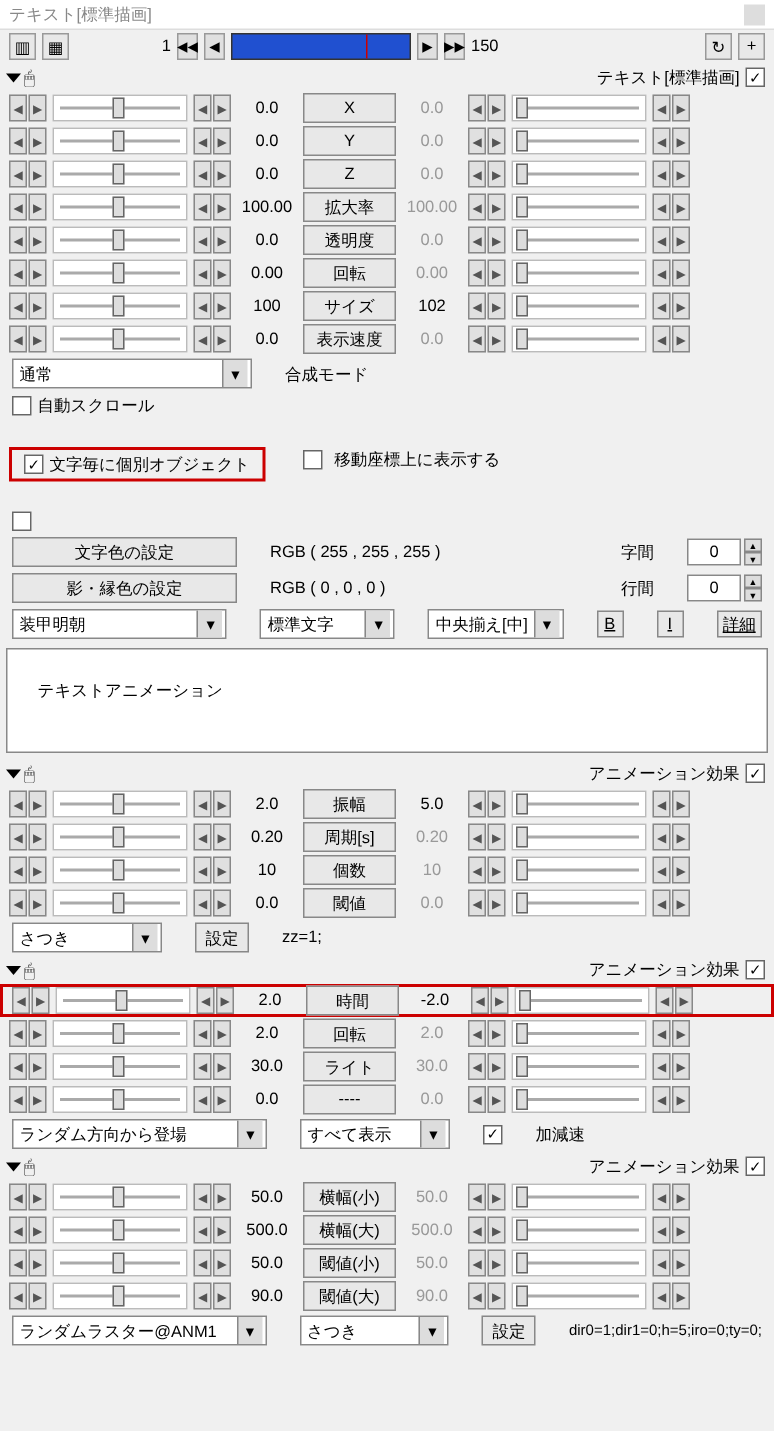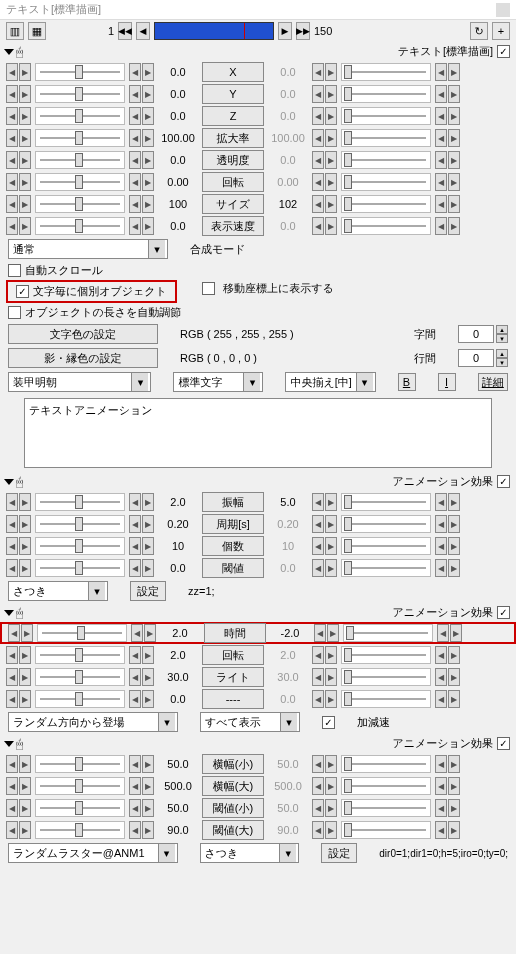--- a/index.html
+++ b/index.html
@@ -26,21 +26,21 @@
 .slider .thumb{position:absolute;width:8px;height:14px;background:#ddd;border:1px solid #666;left:44%}
 .slider.r .thumb{left:2px}
 .val{width:40px;text-align:center;color:#000}
 .val.inactive{color:#999}
 .btn{min-width:62px;height:20px;background:#e8e8e8;border:1px solid #888;display:flex;align-items:center;justify-content:center;padding:0 4px}
 .widebtn{width:150px;height:20px;background:#e8e8e8;border:1px solid #888;display:flex;align-items:center;justify-content:center}
 .select{height:20px;background:#fff;border:1px solid #888;display:flex;align-items:center;padding:0 4px;position:relative}
 .select::after{content:"▾";position:absolute;right:2px;top:0;bottom:0;width:16px;background:#ddd;border-left:1px solid #888;display:flex;align-items:center;justify-content:center}
 .checkrow{display:flex;align-items:center;padding:2px 8px;gap:4px}
 .redbox{border:2px solid #c00}
-.textarea{margin:4px 24px;height:70px;background:#fff;border:1px solid #888;padding:4px}
+.textarea{margin:4px 4px;height:70px;background:#fff;border:1px solid #888;padding:20px}
 .spinval{display:flex;align-items:center;gap:2px}
 .spinval input{width:36px;height:18px;border:1px solid #888;text-align:center;background:#fff}
 .spinbtns{display:flex;flex-direction:column}
 .sp{width:12px;height:9px;background:#ddd;border:1px solid #888;font-size:7px;display:flex;align-items:center;justify-content:center}
 .sbtn{width:20px;height:18px;background:#e8e8e8;border:1px solid #888;display:flex;align-items:center;justify-content:center;text-decoration:underline}
 .rowflex{display:flex;align-items:center;padding:2px 8px;gap:22px}
 </style>
 </head>
 <body>
 
@@ -315,31 +315,30 @@
 <div class="rowflex">
   <div class="select" style="width:160px">
       <span>通常</span>
     </div>
   <span>合成モード</span>
 </div>
 <div class="checkrow">
     <div class="chk"></div>
     <span>自動スクロール</span>
   </div>
-<div class="checkrow redbox" style="margin:0 6px;display:inline-flex">
+<div class="checkrow redbox" style="margin:18px 6px;display:inline-flex">
     <div class="chk on"></div>
     <span>文字毎に個別オブジェクト</span>
   </div>
 <span style="display:inline-flex;align-items:center;gap:8px;margin-left:16px">
     <span class="chk"></span>
     <span>移動座標上に表示する</span>
   </span>
 <div class="checkrow">
     <div class="chk"></div>
-    <span>オブジェクトの長さを自動調節</span>
   </div>
 
 <div class="rowflex">
   <div class="widebtn">文字色の設定</div>
   <span>RGB ( 255 , 255 , 255 )</span>
   <div style="flex:1"></div>
   <span>字間</span>
   <div class="spinval">
       <input value="0" style="">
       <div class="spinbtns">

